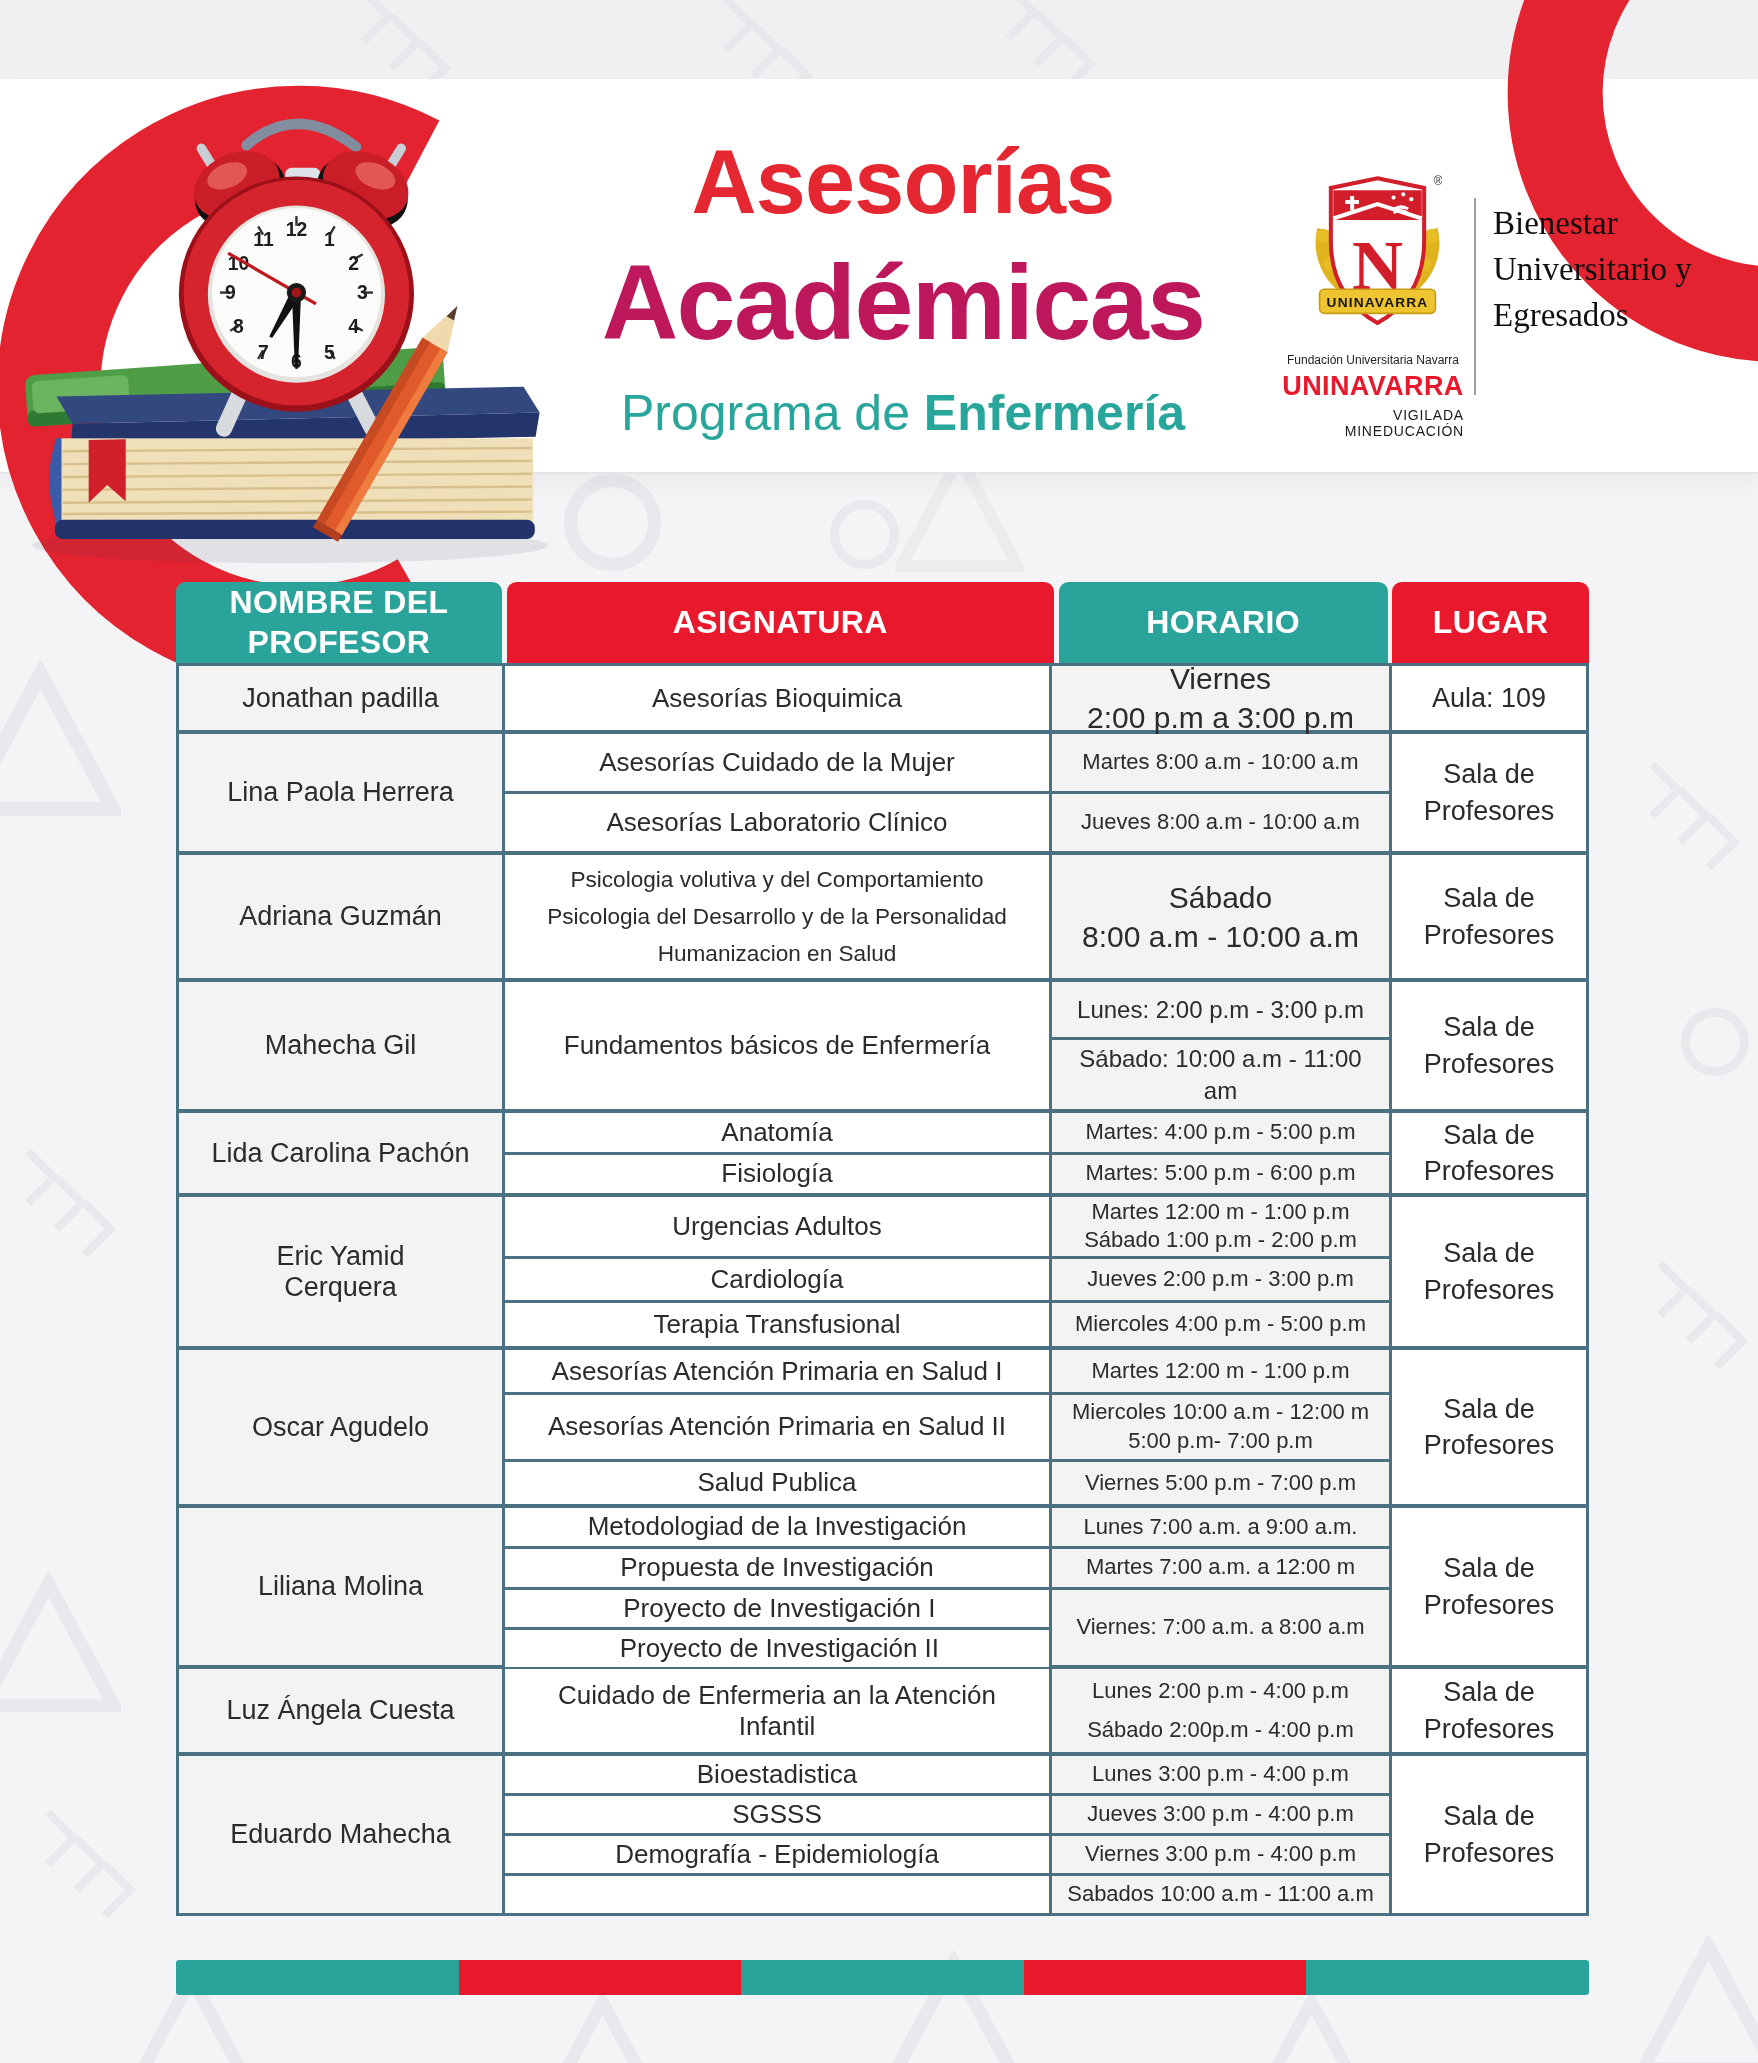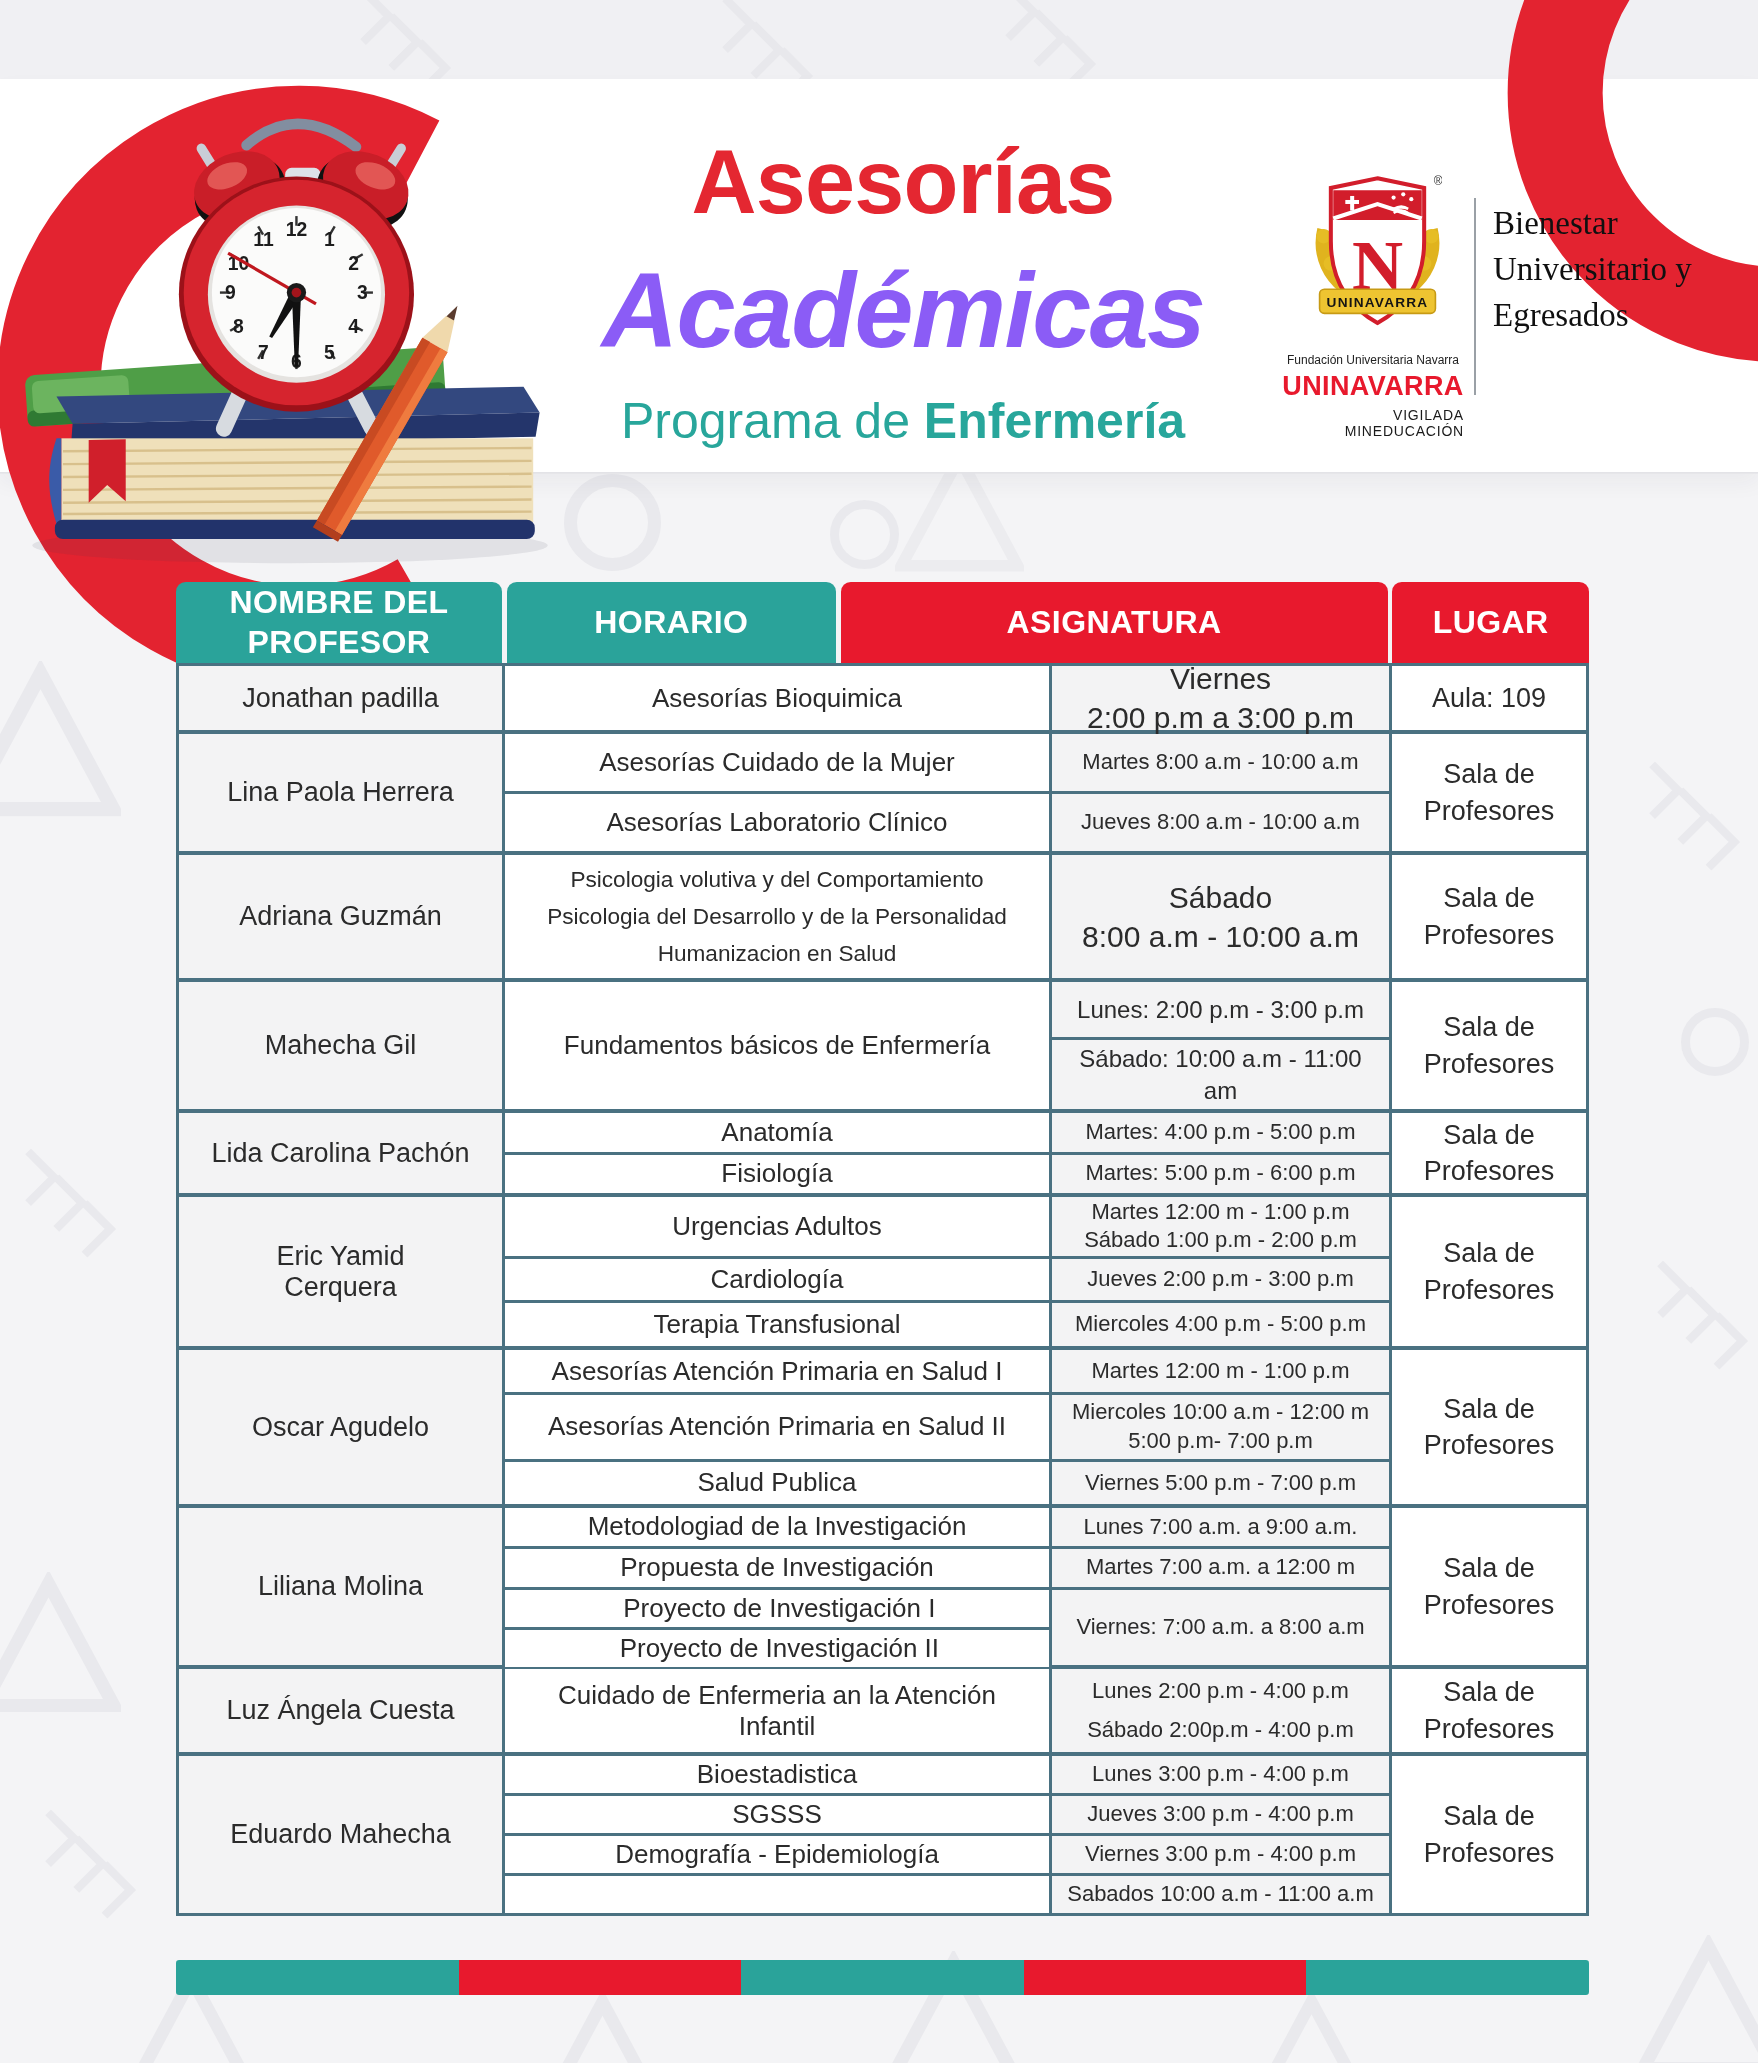--- a/index.html
+++ b/index.html
@@ -13,21 +13,21 @@
   .top-strip { position:absolute; left:0; top:0; width:100%; height:79px; background:#f0f0f3; }
   .wm { position:absolute; z-index:0; }
   .wm-ring { border:9.7px solid #e9e9ed; border-radius:50%; }
   .white-band { position:absolute; left:0; top:79px; width:100%; height:393px; background:#ffffff;
                 box-shadow:0 1.6px 0 #e3e3e7, 0 11.3px 21px rgba(40,40,60,.05); z-index:1; }
   .ring { position:absolute; z-index:2; }
   .illus { position:absolute; left:8px; top:113px; z-index:3; }
   
   .title-block { position:absolute; left:516px; top:131px; width:774px; text-align:center; z-index:3; }
   .t1 { font-size:90px; font-weight:700; color:#e42731; letter-spacing:-0.8px; }
-  .t2 { font-size:106px; font-weight:900; color:#8b5cf6; letter-spacing:-1.6px; margin-top:16px;font-style:italic; }
+  .t2 { font-size:106px; font-weight:900; color:#be185d; letter-spacing:-1.6px; margin-top:8px; }
   .t3 { font-size:50px; font-weight:500; color:#28a69b; margin-top:21px; }
   .t3 .b { font-weight:800; }
   
   .logo-block { position:absolute; left:1282px; top:161px; width:468px; height:266px; z-index:3; }
   .crest { position:absolute; left:31px; top:6.4px; }
   .foundation { position:absolute; left:0px; top:192px; width:182px; text-align:center;
                 font-size:12px; color:#222; }
   .brand { position:absolute; left:0px; top:210px; width:182px; text-align:center;
            font-size:27px; font-weight:900; color:#e8192d; letter-spacing:0.4px; }
   .vigilada { position:absolute; left:0px; top:246px; width:182px; text-align:right;
@@ -308,22 +308,22 @@
     <div>Bienestar</div>
     <div>Universitario y</div>
     <div>Egresados</div>
   </div>
 </div>
 
 <div class="tbl">
   <div class="thead">
     <div class="th th1">NOMBRE DEL
 PROFESOR</div>
+    <div class="th th2">ASIGNATURA</div>
     <div class="th th3">HORARIO</div>
-    <div class="th th2">ASIGNATURA</div>
     <div class="th th4">LUGAR</div>
   </div>
   <div class="tbody">
 
     <div class="g" style="height:64px">
       <div class="cell pcell">Jonathan padilla</div>
       <div class="mid">
           <div class="srow">
         <div class="cell scell">Asesorías Bioquimica</div>
         <div class="cell hcell sched-big">Viernes

